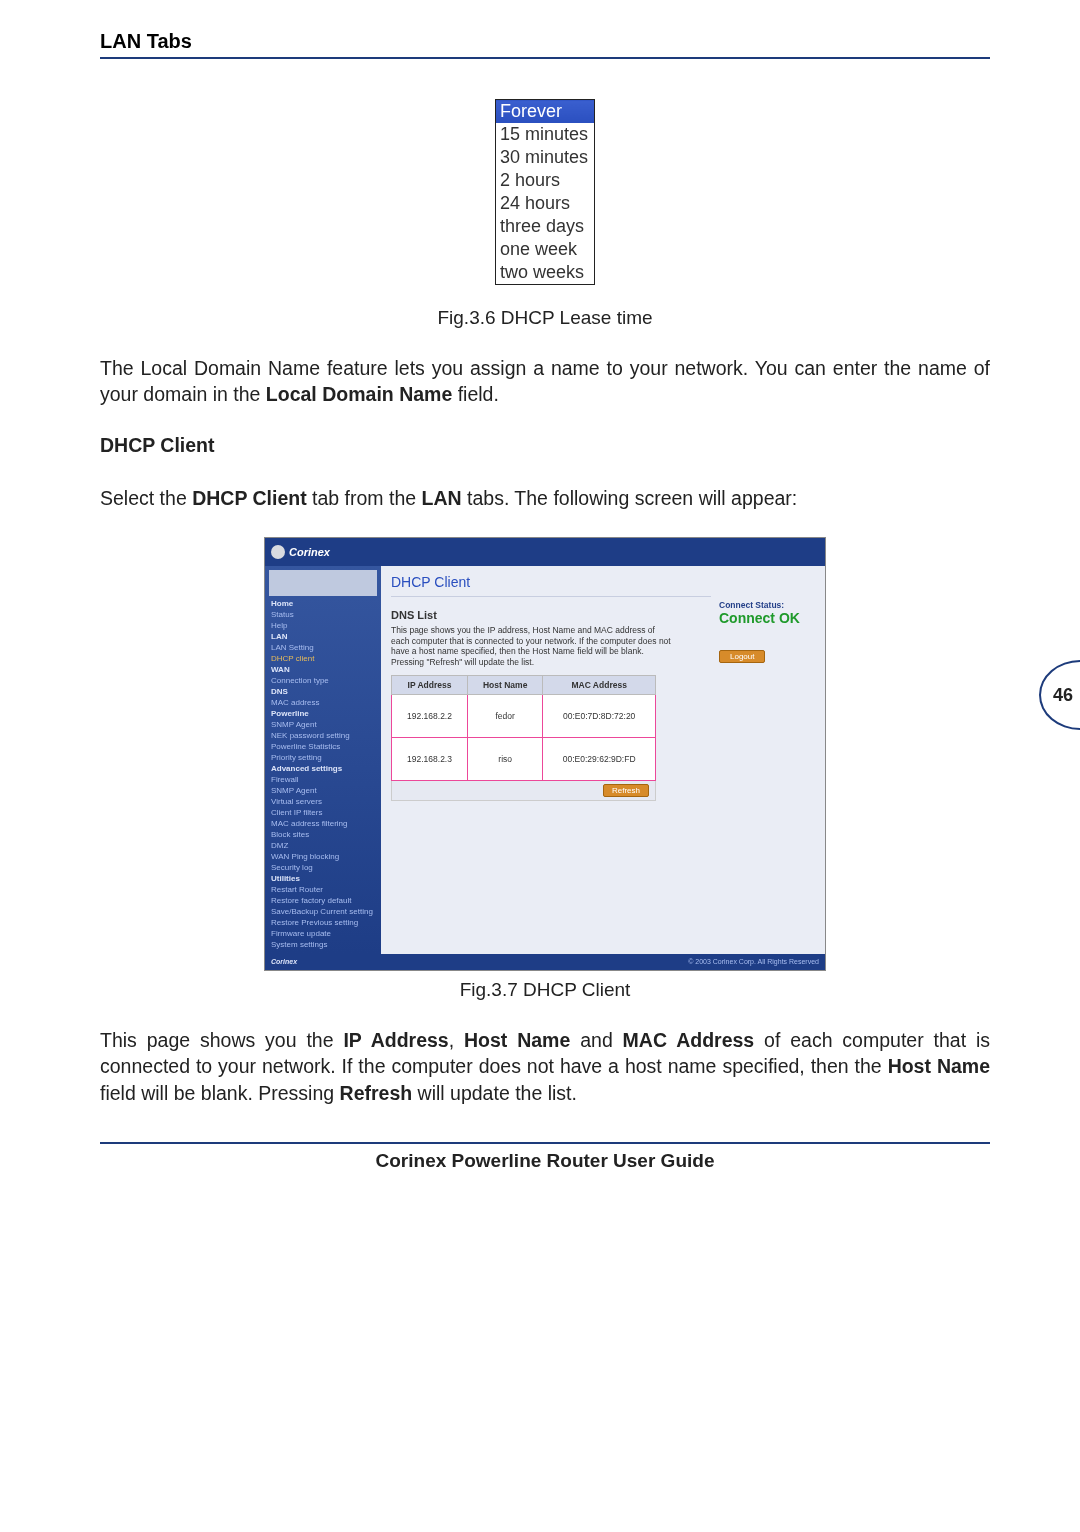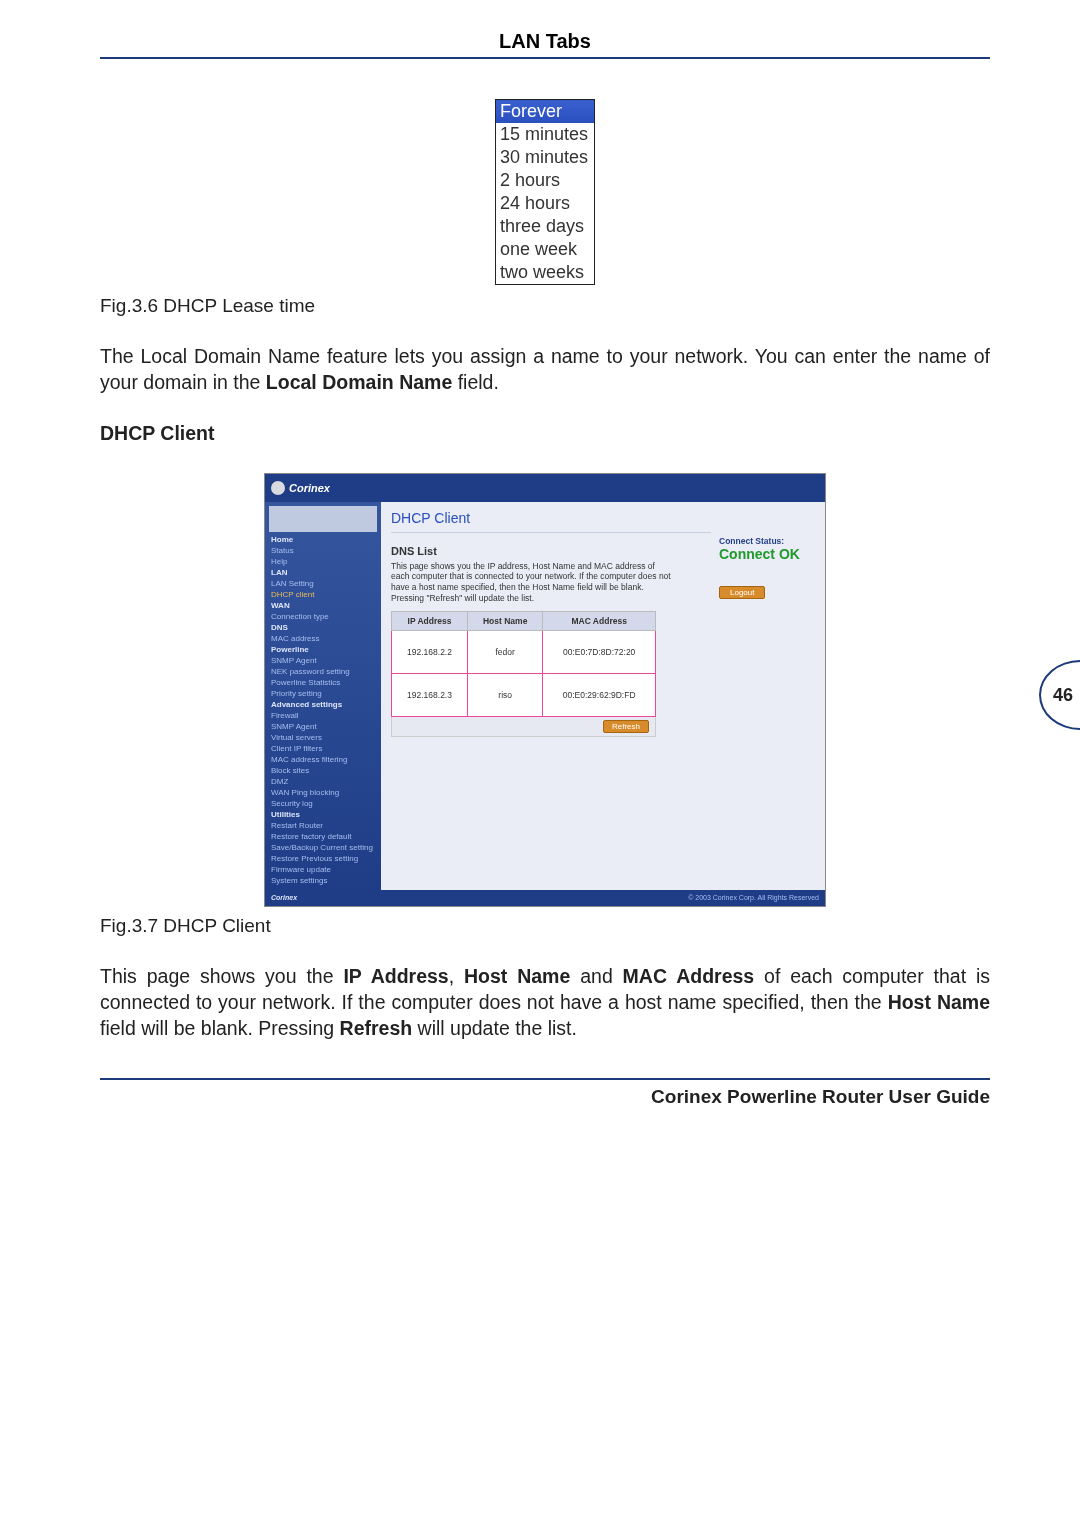--- a/index.html
+++ b/index.html
@@ -8,44 +8,44 @@
     background: #fff;
     font-family: Verdana, Geneva, sans-serif;
     color: #222;
     width: 1080px;
   }
   .page {
     padding: 30px 90px 40px 100px;
   }
   .header {
     border-bottom: 2px solid #1d3b7b;
-    text-align: center;
+    text-align: left;
     font-weight: bold;
     padding-bottom: 4px;
     font-size: 20px;
     color: #000;
     margin-bottom: 40px;
   }
   .lease-table {
-    margin: 0 auto 10px auto;
+    margin: 0 auto 22px auto;
     border: 1px solid #222;
     border-collapse: collapse;
   }
   .lease-table td {
     padding: 1px 6px 1px 4px;
     font-family: Arial, sans-serif;
     font-size: 18px;
     color: #333;
   }
   .lease-table tr:first-child td {
     background: linear-gradient(#3a5fcf, #2a4fbf);
     color: #fff;
   }
   .fig-caption {
-    text-align: left;
+    text-align: center;
     font-size: 19px;
     margin: 8px 0 26px 0;
   }
   .body-text {
     font-size: 19.5px;
     text-align: justify;
     line-height: 1.35;
     margin: 0 0 26px 0;
   }
   .section-head {
@@ -187,21 +187,21 @@
     justify-content: flex-start;
     padding-left: 12px;
     font-weight: bold;
     font-size: 18px;
     color: #222;
     background:#fff;
   }
   .page-clip { position: relative; }
   .footer {
     border-top: 2px solid #1d3b7b;
-    text-align: right;
+    text-align: center;
     font-weight: bold;
     font-size: 19px;
     padding-top: 6px;
     margin-top: 36px;
   }
 </style>
 </head>
 <body>
 
 <div class="page page-clip">
@@ -239,20 +239,23 @@
     </table>
   <div class="fig-caption">Fig.3.6 DHCP Lease time</div>
 
   <p class="body-text">
     <span>The Local Domain Name feature lets you assign a name to your network. You can enter the name of your domain in the </span><b>Local Domain Name</b><span> field.</span>
   </p>
 
 
   <div class="section-head">DHCP Client</div>
 
+  <p class="body-text">
+    <span>Select the </span><b>DHCP Client</b><span> tab from the </span><b>LAN</b><span> tabs. The following screen will appear:</span>
+  </p>
 
   <div class="screenshot-wrap">
     <div class="ss-top">
       <span class="ss-brandicon"></span>
       <span>Corinex</span>
     </div>
     <div class="ss-body">
       <div class="ss-sidebar">
         <div class="corner"></div>
         <div class="item group">Home</div>

